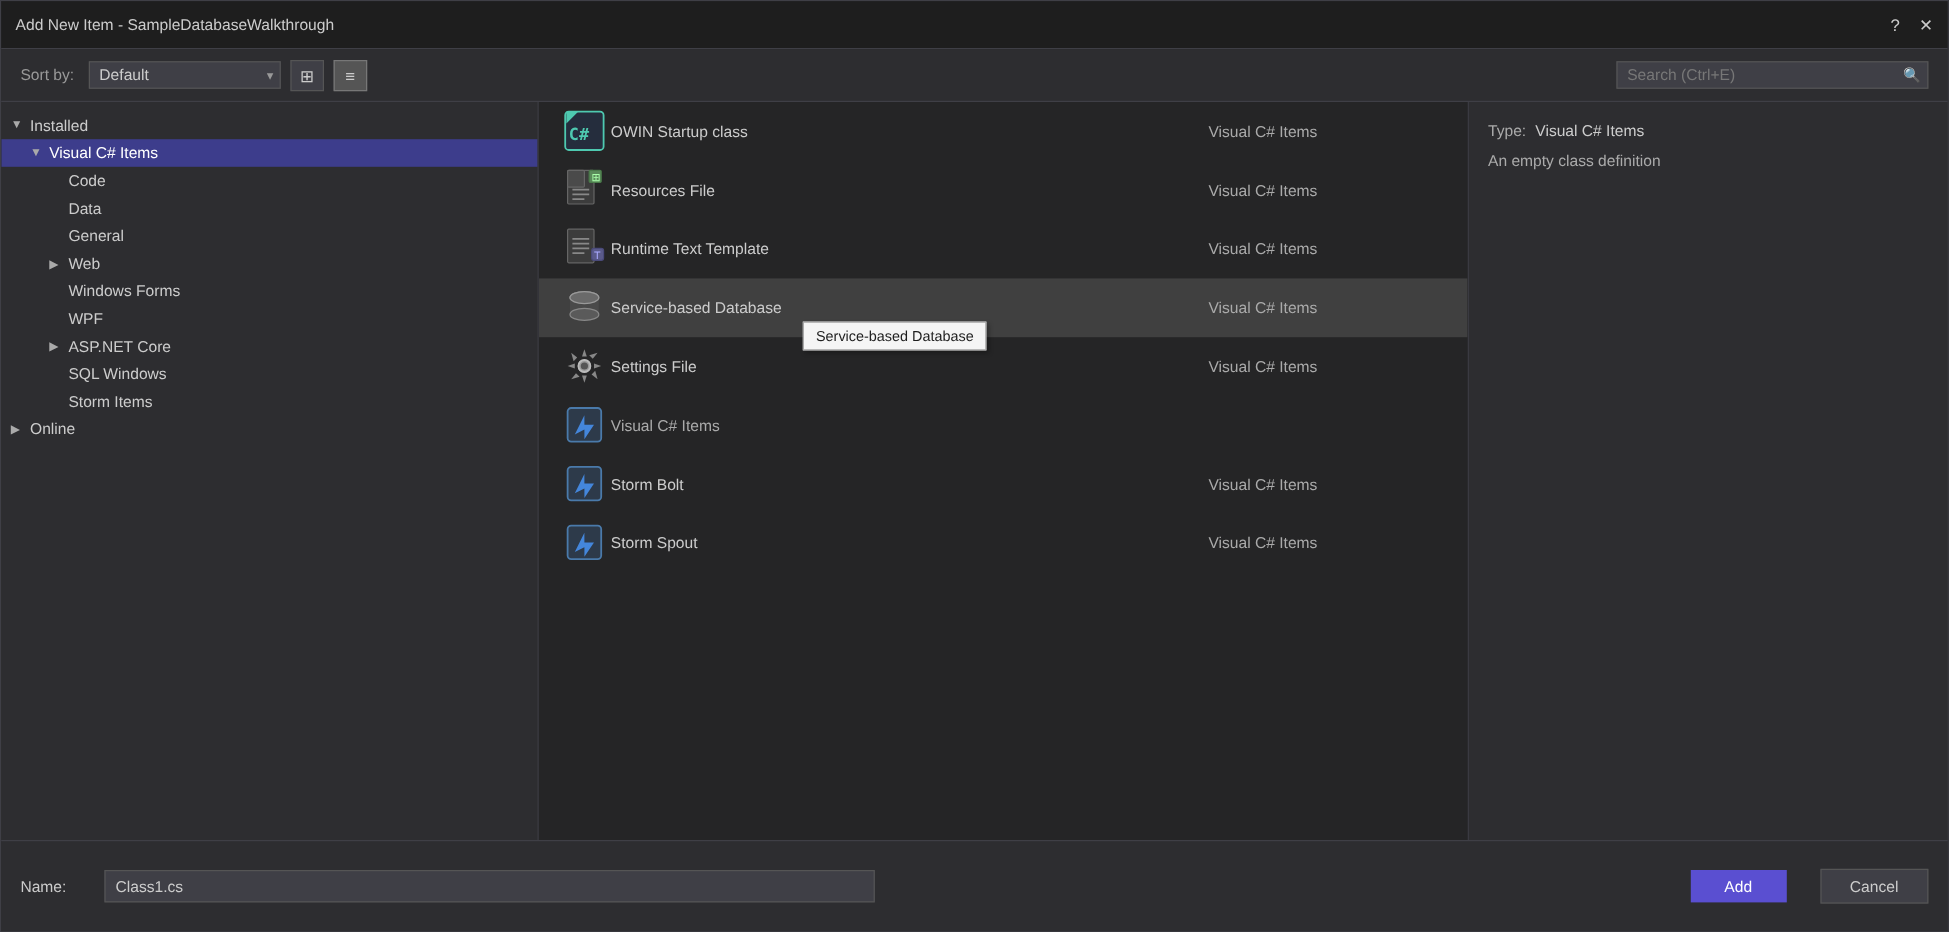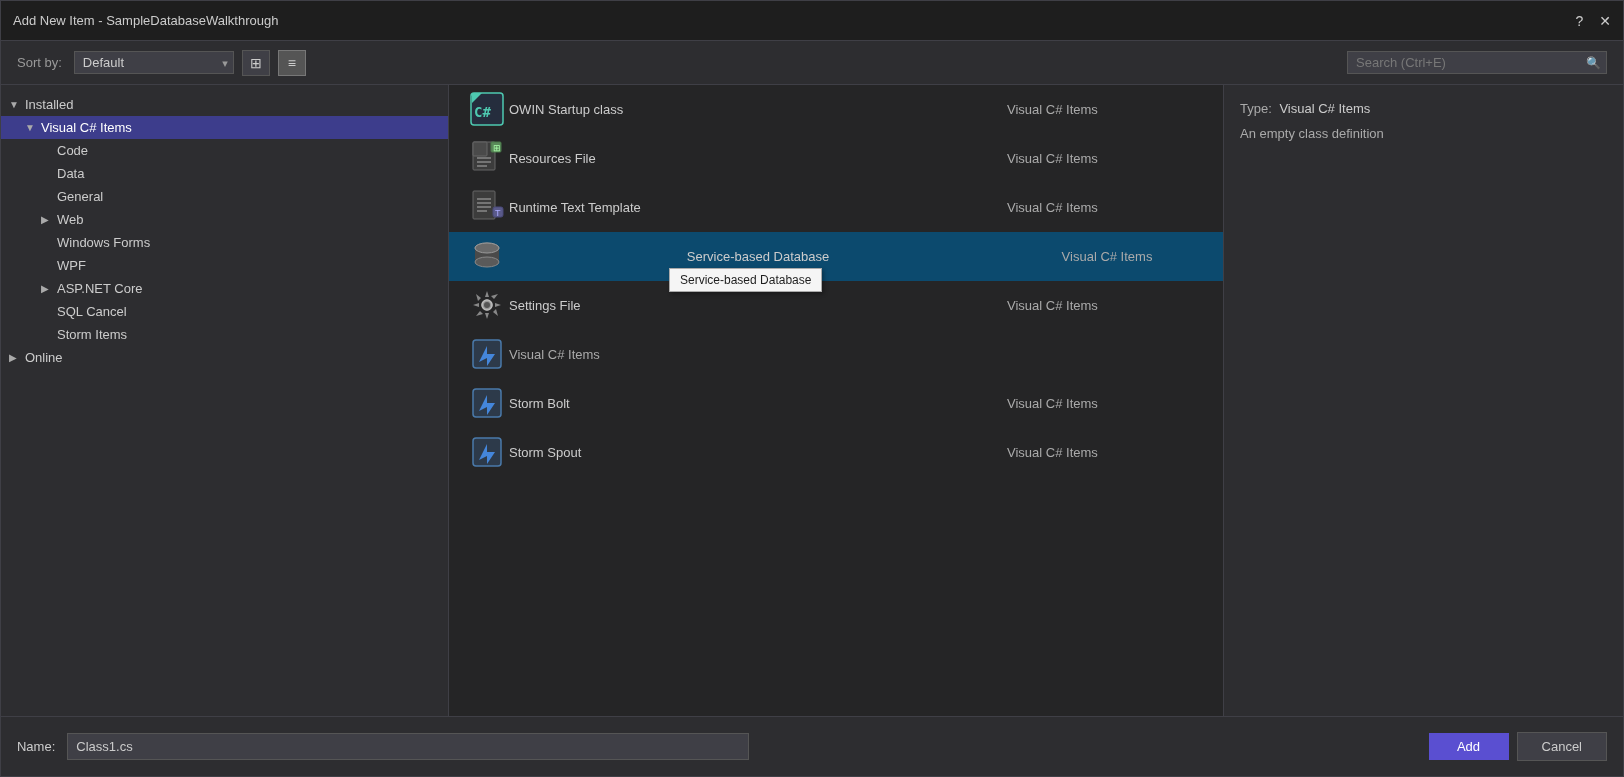--- a/index.html
+++ b/index.html
@@ -256,29 +256,28 @@
       margin-bottom: 8px;
     }
     .right-panel .description {
       color: #aaa;
       margin-top: 10px;
       font-size: 13px;
     }
 
     
     .bottom-bar {
-      height: 60px;
+      height: 76px;
       background: #2d2d30;
       border-top: 1px solid #3f3f46;
       display: flex;
       align-items: center;
       padding: 0 16px;
-      gap: 8px;
-      flex-shrink: 0;
-      justify-content: flex-end;
+      gap: 28px;
+      flex-shrink: 0;
     }
     .name-label {
       color: #cccccc;
       font-size: 13px;
       margin-right: 4px;
     }
     .name-input {
       background: #3f3f46;
       border: 1px solid #555;
       color: #cccccc;
@@ -381,21 +380,21 @@
         <span>WPF</span>
       </div>
 
       <div class="tree-item tree-level-2">
         <span class="tree-arrow collapsed"></span>
         <span>ASP.NET Core</span>
       </div>
 
       <div class="tree-item tree-level-2">
         <span class="tree-arrow empty"></span>
-        <span>SQL Cancel</span>
+        <span>SQL Windows</span>
       </div>
 
       <div class="tree-item tree-level-2">
         <span class="tree-arrow empty"></span>
         <span>Storm Items</span>
       </div>
 
       <div class="tree-item tree-level-0">
         <span class="tree-arrow collapsed"></span>
         <span>Online</span>
@@ -443,21 +442,21 @@
               <line x1="8" y1="18" x2="22" y2="18" stroke="#888" stroke-width="1.5"></line>
               <line x1="8" y1="22" x2="18" y2="22" stroke="#888" stroke-width="1.5"></line>
               <rect x="24" y="18" width="10" height="10" rx="2" fill="#5a5a8a" stroke="#4a4a7a" stroke-width="1"></rect>
               <text x="26" y="27" font-size="9" fill="#aaaaff">T</text>
             </svg>
           </div>
           <span class="item-name">Runtime Text Template</span>
           <span class="item-category">Visual C# Items</span>
         </div>
 
-        <div class="list-item selected" style="background:#0c4a6e;text-align:center;">
+        <div class="list-item selected" style="background:#404040;">
           <div class="item-icon">
             <svg width="36" height="36" viewBox="0 0 36 36">
               <ellipse cx="18" cy="10" rx="12" ry="5" fill="#5a5a5a" stroke="#888" stroke-width="1"></ellipse>
               <rect x="6" y="10" width="24" height="14" fill="#4a4a4a" stroke="none"></rect>
               <ellipse cx="18" cy="24" rx="12" ry="5" fill="#5a5a5a" stroke="#888" stroke-width="1"></ellipse>
               <ellipse cx="18" cy="10" rx="12" ry="5" fill="#6a6a6a" stroke="#999" stroke-width="1"></ellipse>
             </svg>
           </div>
           <span class="item-name">Service-based Database</span>
           <span class="item-category">Visual C# Items</span>

